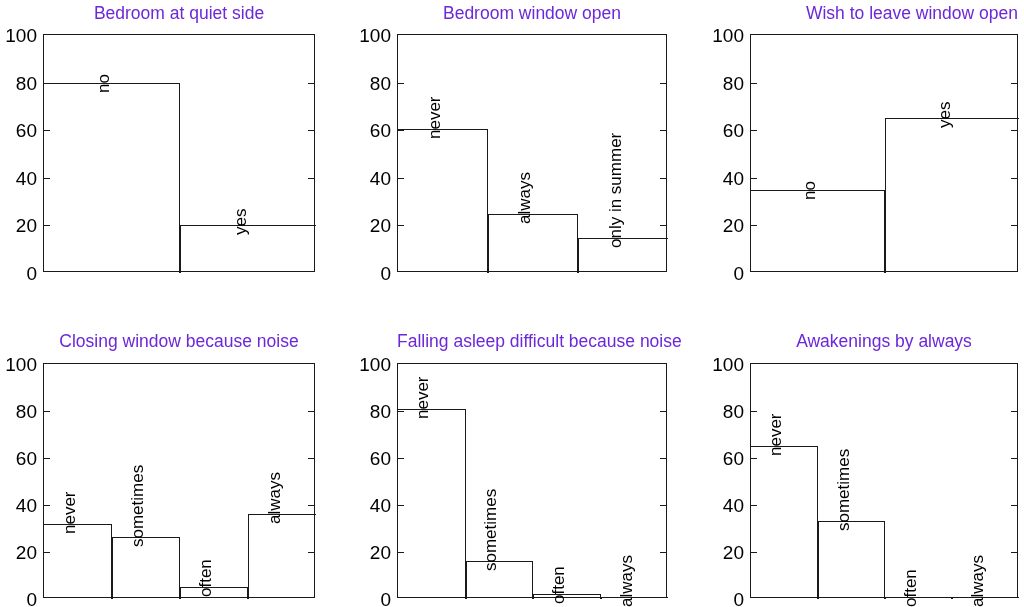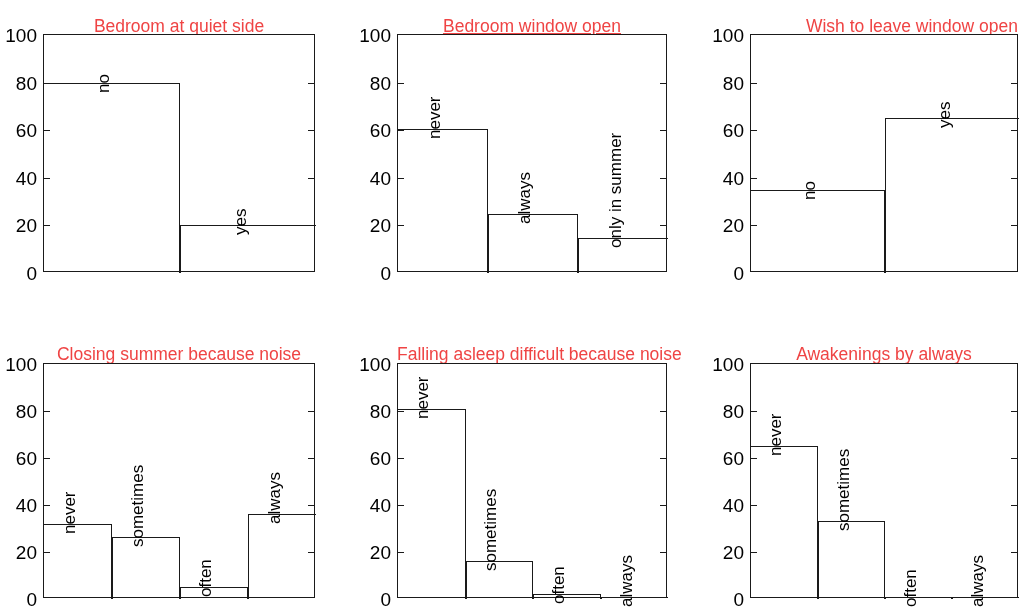--- a/index.html
+++ b/index.html
@@ -18,28 +18,28 @@
   #figure {
     position: relative;
     width: 1024px;
     height: 607px;
   }
   .panel {
     position: absolute;
   }
   .panel-title {
     position: absolute;
-    top: 13px;
+    top: 0;
     left: 0;
     width: 100%;
     text-align: center;
     font-size: 17.5px;
     line-height: 22px;
     white-space: nowrap;
-    color: #ef4444;
+    color: #6d28d9;
   }
   .plot-area {
     position: absolute;
     box-sizing: border-box;
     border: 1.5px solid #1a1a1a;
     background: #ffffff;
     overflow: visible;
   }
   .tick-label {
     position: absolute;
@@ -106,21 +106,21 @@
         <div class="tick-label" style="top: 238px;">0</div>
         <div class="bar" style="left: 0px; width: 136px; top: 47.6px; height: 190.4px; border-left: none;">
           <span class="bar-label" style="bottom: 180.4px; left: 50%;">no</span>
         </div>
         <div class="bar" style="left: 136px; width: 136px; top: 190.4px; height: 47.6px; border-right: none;">
           <span class="bar-label" style="bottom: 37.6px; left: 50%;">yes</span>
         </div>
       </div>
     </div>
     <div class="panel" style="left: 354px; top: 2px; width: 321px; height: 284px;">
-      <div class="panel-title" style="left: 43px; width: 270px; text-decoration: underline;">Bedroom window open</div>
+      <div class="panel-title" style="left: 43px; width: 270px;">Bedroom window open</div>
       <div class="plot-area" style="left: 43px; top: 32px; width: 270px; height: 238px;">
         <div class="tick-label" style="top: 0px;">100</div>
         <div class="tick-label" style="top: 47.6px;">80</div>
         <div class="tick-mark" style="top: 47.6px;"></div>
         <div class="tick-mark right" style="top: 47.6px;"></div>
         <div class="tick-label" style="top: 95.2px;">60</div>
         <div class="tick-mark" style="top: 95.2px;"></div>
         <div class="tick-mark right" style="top: 95.2px;"></div>
         <div class="tick-label" style="top: 142.8px;">40</div>
         <div class="tick-mark" style="top: 142.8px;"></div>
@@ -159,21 +159,21 @@
         <div class="tick-label" style="top: 238px;">0</div>
         <div class="bar" style="left: 0px; width: 134px; top: 154.7px; height: 83.3px; border-left: none;">
           <span class="bar-label" style="bottom: 73.3px; left: 50%;">no</span>
         </div>
         <div class="bar" style="left: 134px; width: 134px; top: 83.3px; height: 154.7px; border-right: none;">
           <span class="bar-label" style="bottom: 144.7px; left: 50%;">yes</span>
         </div>
       </div>
     </div>
     <div class="panel" style="left: 0px; top: 330px; width: 323px; height: 282px;">
-      <div class="panel-title" style="left: 43px; width: 272px;">Closing summer because noise</div>
+      <div class="panel-title" style="left: 43px; width: 272px;">Closing window because noise</div>
       <div class="plot-area" style="left: 43px; top: 33px; width: 272px; height: 235px;">
         <div class="tick-label" style="top: 0px;">100</div>
         <div class="tick-label" style="top: 47px;">80</div>
         <div class="tick-mark" style="top: 47px;"></div>
         <div class="tick-mark right" style="top: 47px;"></div>
         <div class="tick-label" style="top: 94px;">60</div>
         <div class="tick-mark" style="top: 94px;"></div>
         <div class="tick-mark right" style="top: 94px;"></div>
         <div class="tick-label" style="top: 141px;">40</div>
         <div class="tick-mark" style="top: 141px;"></div>

